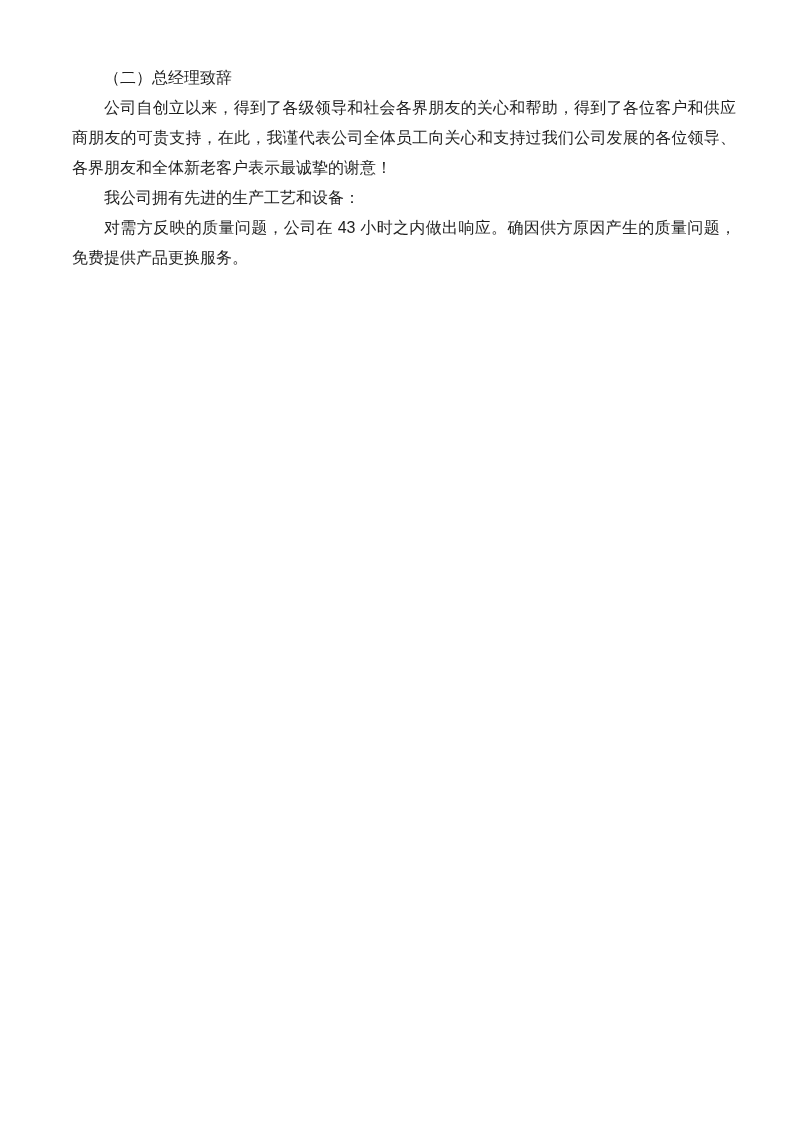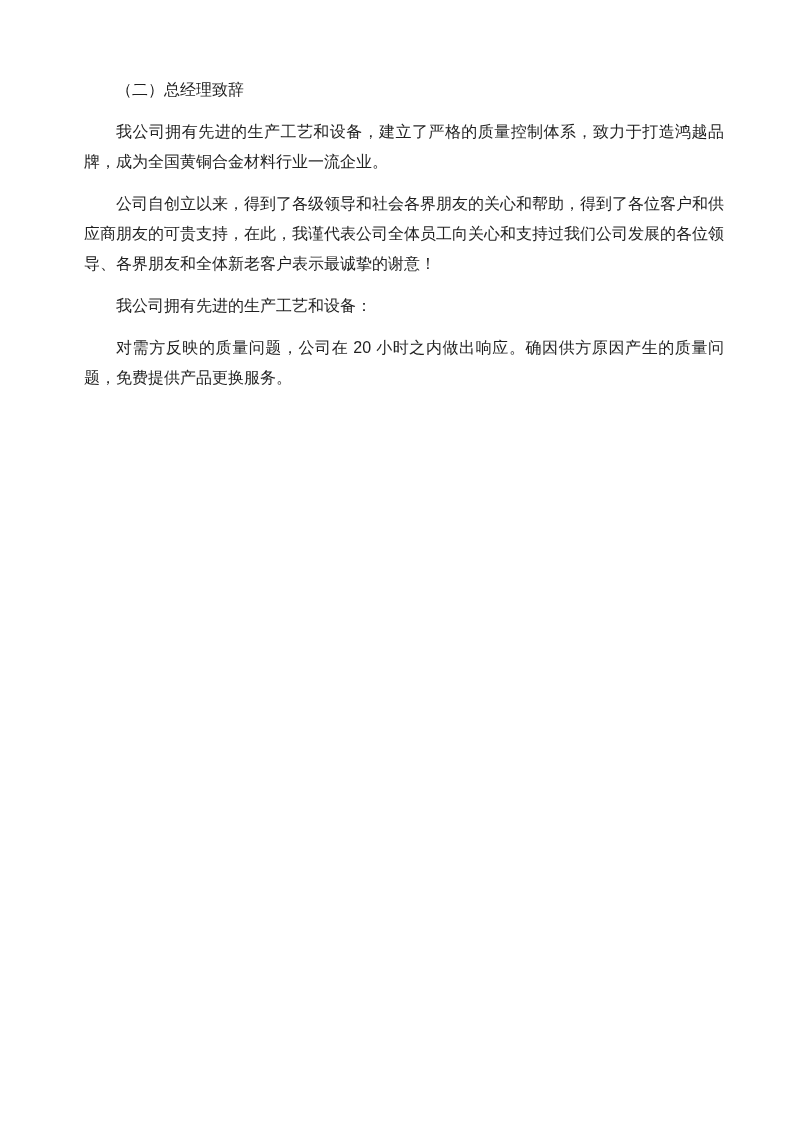--- a/index.html
+++ b/index.html
@@ -14,29 +14,28 @@
     box-sizing: border-box;
     background: #ffffff;
     padding: 63px 64px 0 72px;
     font-family: "Liberation Sans", "DejaVu Sans", sans-serif;
     font-size: 16px;
     line-height: 30px;
     color: #1f1f1f;
     overflow: hidden;
   }
   .page p {
-    margin: 12px;
+    margin: 0;
     padding: 0;
     text-align: justify;
     text-indent: 2em;
     overflow-wrap: break-word;
   }
 </style>
 </head>
 <body>
 
 <div class="page">
   <p>（二）总经理致辞</p>
-  <p>我公司拥有先进的生产工艺和设备，建立了严格的质量控制体系，致力于打造鸿越品牌，成为全国黄铜合金材料行业一流企业。</p>
   <p>公司自创立以来，得到了各级领导和社会各界朋友的关心和帮助，得到了各位客户和供应商朋友的可贵支持，在此，我谨代表公司全体员工向关心和支持过我们公司发展的各位领导、各界朋友和全体新老客户表示最诚挚的谢意！</p>
   <p>我公司拥有先进的生产工艺和设备：</p>
-  <p>对需方反映的质量问题，公司在 20 小时之内做出响应。确因供方原因产生的质量问题，免费提供产品更换服务。</p>
+  <p>对需方反映的质量问题，公司在 43 小时之内做出响应。确因供方原因产生的质量问题，免费提供产品更换服务。</p>
 </div>
 
 </body></html>

